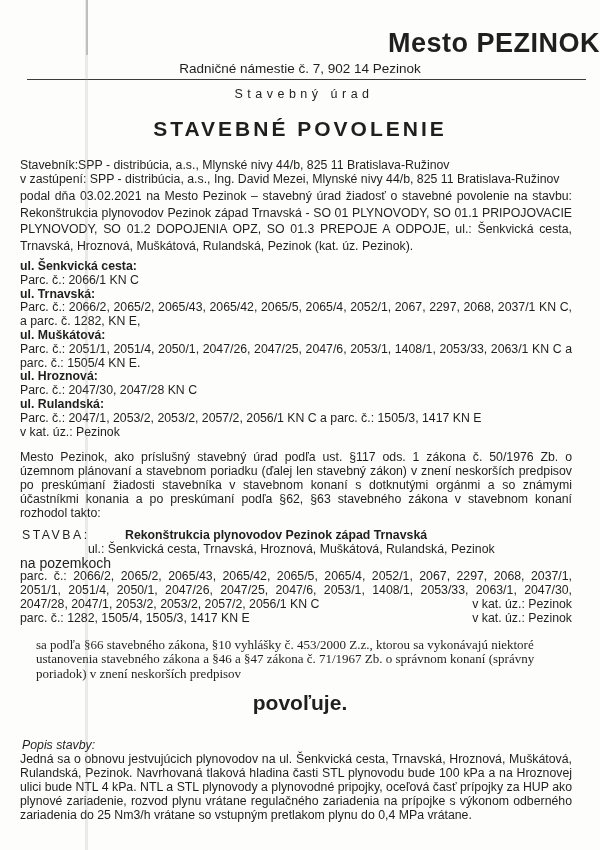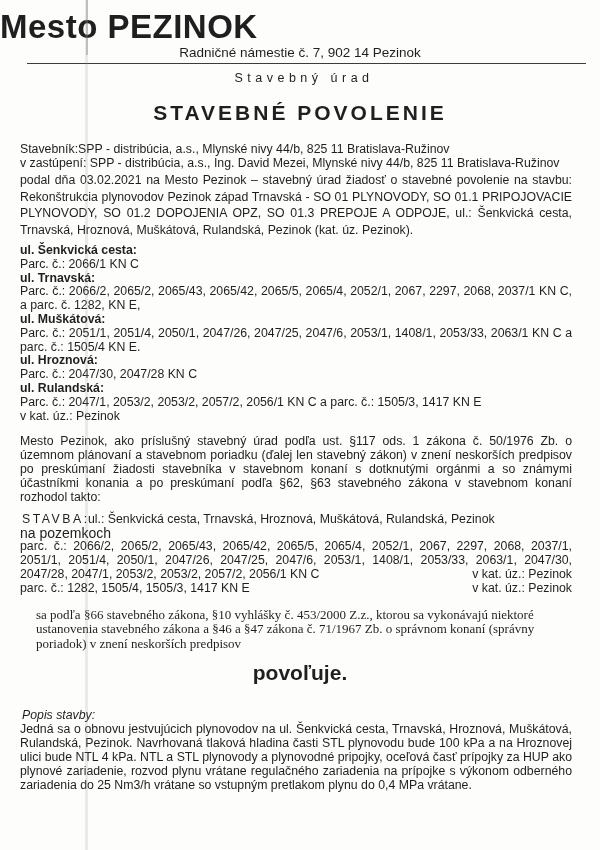--- a/index.html
+++ b/index.html
@@ -15,21 +15,21 @@
   .fold-line {
     position:absolute; left:85px; top:0; bottom:0; width:3px;
     background:rgba(150,150,150,0.18);
     pointer-events:none;
   }
   .fold-line-top {
     position:absolute; left:86px; top:0; height:55px; width:2px;
     background:rgba(110,110,110,0.35);
     pointer-events:none;
   }
-  .hdr-title { margin-top:12px; text-align:left; font-size:33px; font-weight:700; letter-spacing:0.5px; line-height:30px; }
+  .hdr-title { margin-top:28px; text-align:right; font-size:27px; font-weight:700; letter-spacing:0.5px; line-height:30px; }
   .hdr-addr  { text-align:center; font-size:13.5px; line-height:16px; margin-top:3px; }
   .hdr-rule  { border:none; border-top:1.6px solid #3c3c3c; margin:2px 14px 0 27px; }
   .hdr-dept  { text-align:center; font-size:12.5px; letter-spacing:4.5px; line-height:14px; margin-top:7px;padding-left:8px; }
 
   .meta { margin:7px 30px 0 20px; font-size:12.3px; line-height:13.5px; }
 
   .doc-title { margin-top:16px; text-align:center; font-size:21px; font-weight:700; letter-spacing:3px; line-height:24px; }
 
   .body-text { font-size:12.3px; line-height:14px; }
   .parties { margin:17px 28px 0 20px; }
@@ -104,20 +104,21 @@
       <div class="street-name">ul. Rulandská:</div>
       <div class="street-parcels">Parc. č.: 2047/1, 2053/2, 2053/2, 2057/2, 2056/1 KN C a parc. č.: 1505/3, 1417 KN E</div>
     </div>
     <div class="kat-note">v kat. úz.: Pezinok</div>
   </div>
 
   <div class="decision body-text">Mesto Pezinok, ako príslušný stavebný úrad podľa ust. §117 ods. 1 zákona č. 50/1976 Zb. o územnom plánovaní a stavebnom poriadku (ďalej len stavebný zákon) v znení neskorších predpisov po preskúmaní žiadosti stavebníka v stavebnom konaní s dotknutými orgánmi a so známymi účastníkmi konania a po preskúmaní podľa §62, §63 stavebného zákona v stavebnom konaní rozhodol takto:</div>
 
   <div class="stavba body-text">
     <div class="stavba-label">STAVBA:</div>
+    <div class="stavba-name">Rekonštrukcia plynovodov Pezinok západ Trnavská</div>
     <div class="stavba-street">ul.: Šenkvická cesta, Trnavská, Hroznová, Muškátová, Rulandská, Pezinok</div>
     <div class="stavba-plots">na pozemkoch</div>
     <div class="parcel-line">parc. č.: 2066/2, 2065/2, 2065/43, 2065/42, 2065/5, 2065/4, 2052/1, 2067, 2297, 2068, 2037/1,</div>
     <div class="parcel-line">2051/1, 2051/4, 2050/1, 2047/26, 2047/25, 2047/6, 2053/1, 1408/1, 2053/33, 2063/1, 2047/30,</div>
     <div class="parcel-last">
       <span>2047/28, 2047/1, 2053/2, 2053/2, 2057/2, 2056/1 KN C</span>
       <span>v kat. úz.: Pezinok</span>
     </div>
     <div class="parcel-last">
       <span>parc. č.: 1282, 1505/4, 1505/3, 1417 KN E</span>

